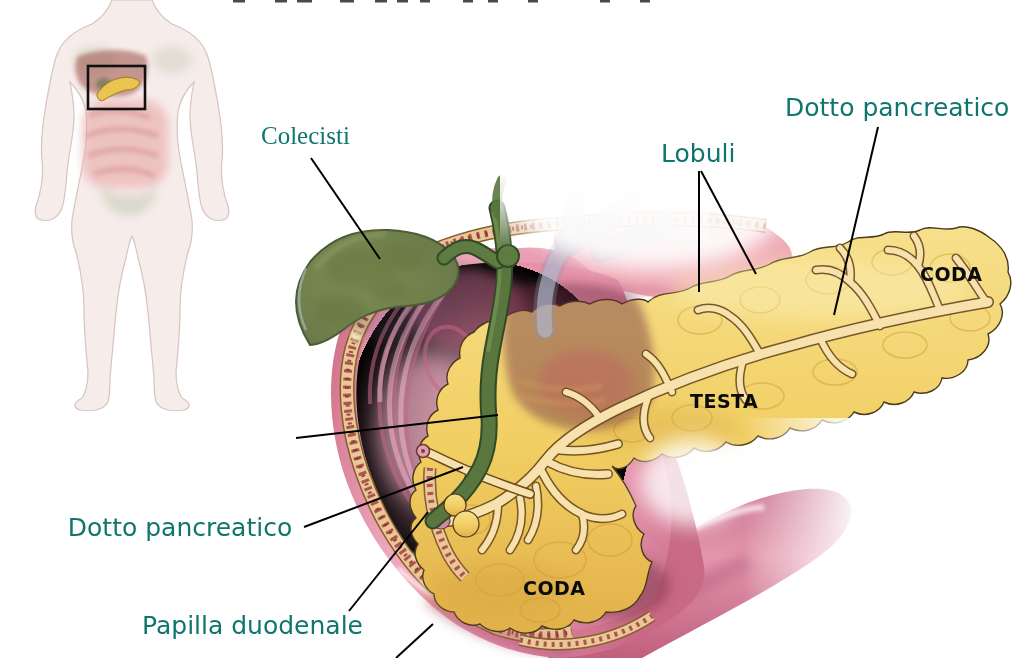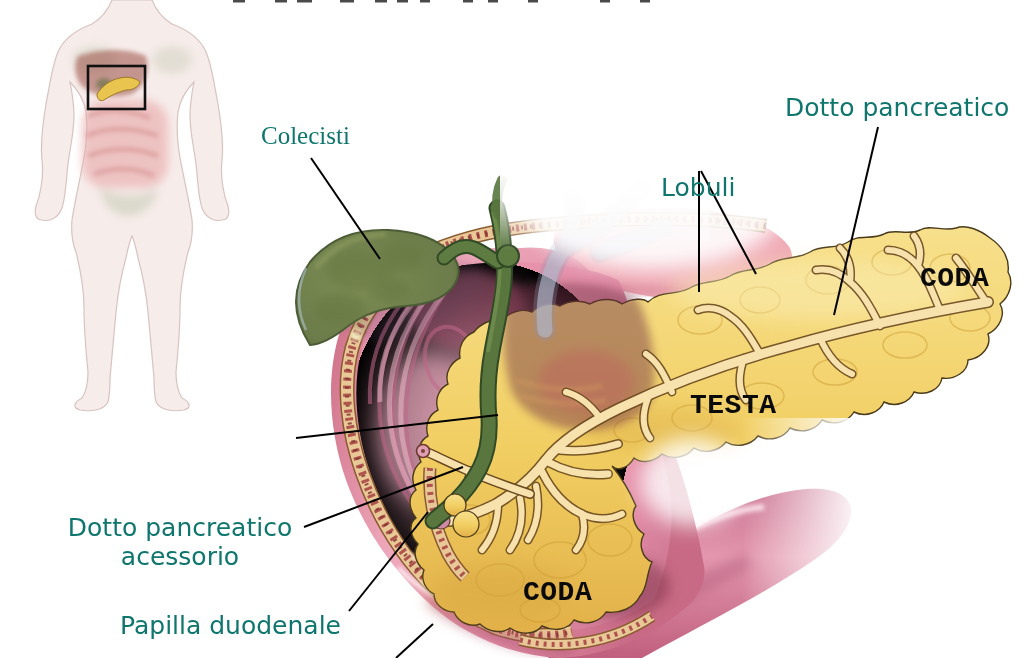--- a/index.html
+++ b/index.html
@@ -1,28 +1,28 @@
 <!DOCTYPE html>
 <html><head>
 <meta charset="utf-8">
 <style>
   html,body{margin:0;padding:0;background:#fff;}
   #stage{position:relative;width:1024px;height:658px;background:#ffffff;overflow:hidden;
          font-family:"DejaVu Sans",sans-serif;}
   #artwork{position:absolute;left:0;top:0;}
   .lbl{position:absolute;font-size:25px;line-height:30px;color:#0f766e;white-space:nowrap;}
-  .lbl-bold{position:absolute;font-size:28px;font-weight:bold;color:#0a0a0a;
-            letter-spacing:0.5px;white-space:nowrap;font-family:Liberation Mono, monospace;}
+  .lbl-bold{position:absolute;font-size:19px;font-weight:bold;color:#0a0a0a;
+            letter-spacing:0.5px;white-space:nowrap;}
   #lbl-colecisti{left:261px;top:121px;font-family:Liberation Serif, serif;}
-  #lbl-lobuli{left:661px;top:139px;margin-top:34px;}
+  #lbl-lobuli{left:661px;top:139px;}
   #lbl-dotto-pancreatico{left:785px;top:93px;}
   #lbl-dotto-biliare{left:28px;top:421px;}
   #lbl-acessorio{left:55px;top:513px;width:250px;text-align:center;line-height:29px;white-space:normal;}
   #lbl-acessorio span{display:block;}
-  #lbl-papilla{left:120px;top:611px;}
+  #lbl-papilla{left:142px;top:611px;}
   #lbl-coda{left:920px;top:263px;}
   #lbl-corpo{left:690px;top:390px;}
   #lbl-testa{left:523px;top:577px;}
 </style>
 </head>
 <body>
 
 <div id="stage">
 
 <svg id="artwork" width="1024" height="658" viewBox="0 0 1024 658" xmlns="http://www.w3.org/2000/svg">
@@ -327,20 +327,19 @@
     <rect x="600" y="0" width="10" height="2.5"></rect>
         <rect x="640" y="0" width="10" height="2.5"></rect>
   </g>
 </svg>
 
 <div class="lbl" id="lbl-colecisti">Colecisti</div>
 <div class="lbl" id="lbl-lobuli">Lobuli</div>
 <div class="lbl" id="lbl-dotto-pancreatico">Dotto pancreatico</div>
 <div class="lbl" id="lbl-acessorio">
   <span>Dotto pancreatico</span>
-  <span>acessorio</span>
 </div>
 <div class="lbl" id="lbl-papilla">Papilla duodenale</div>
 <div class="lbl-bold" id="lbl-coda">CODA</div>
 <div class="lbl-bold" id="lbl-corpo">TESTA</div>
 <div class="lbl-bold" id="lbl-testa">CODA</div>
 
 </div>
 
 </body></html>

